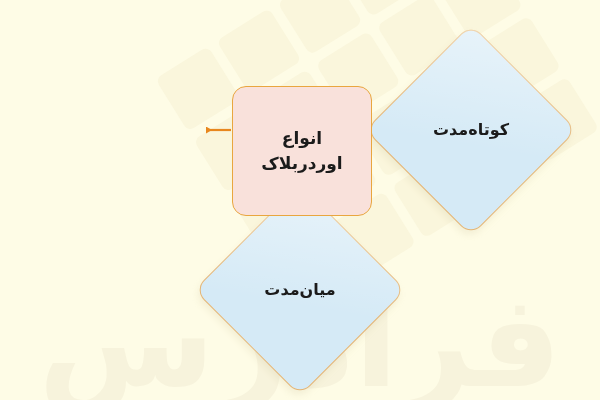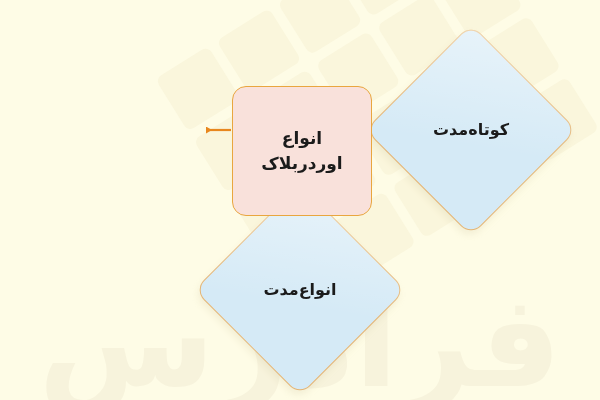--- a/index.html
+++ b/index.html
@@ -198,16 +198,16 @@
 
   <div class="diamond-node" id="node-right">
     <div class="shape"></div>
     <div class="gloss"></div>
     <div class="node-label">کوتاه‌مدت</div>
   </div>
 
   <div class="diamond-node" id="node-bottom">
     <div class="shape"></div>
     <div class="gloss"></div>
-    <div class="node-label">انواع‌مدت</div>
+    <div class="node-label">میان‌مدت</div>
   </div>
 
 </div>
 
 </body></html>

